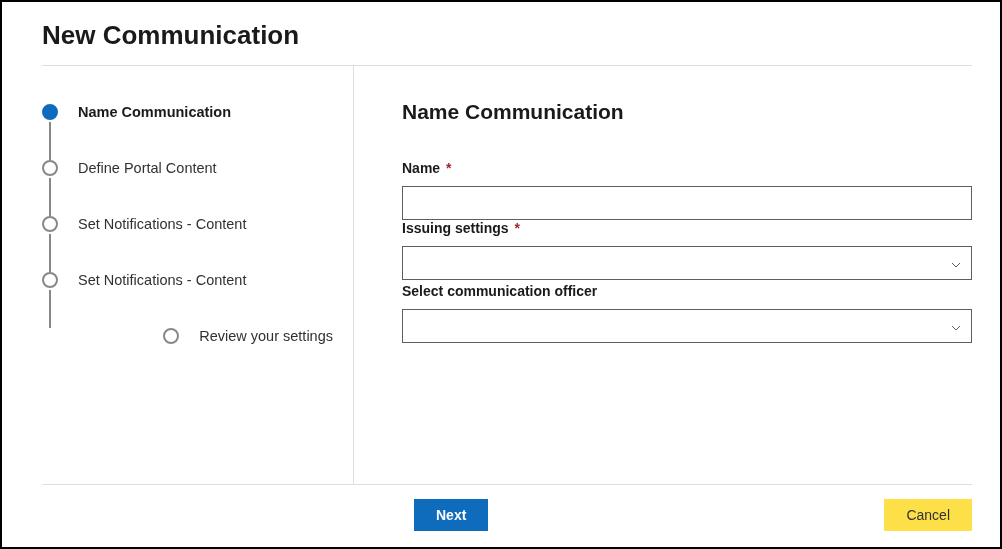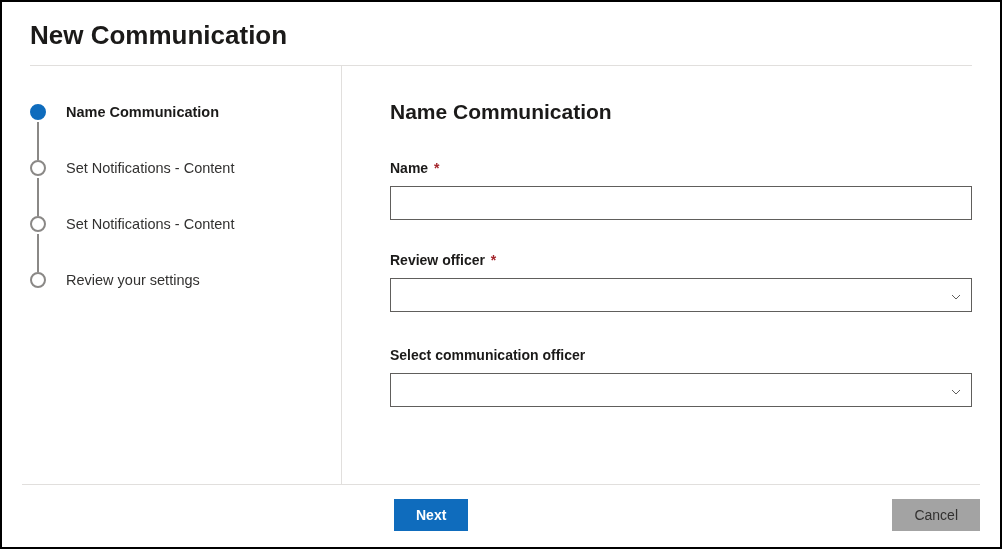--- a/index.html
+++ b/index.html
@@ -9,20 +9,21 @@
     color: #323130;
   }
   .window {
     width: 1002px;
     height: 549px;
     border: 2px solid #000;
     background: #fff;
     position: relative;
     display: flex;
     flex-direction: column;
+    padding-left: 12px;
   }
   .header {
     padding: 18px 28px 14px;
   }
   .header h1 {
     font-size: 26px;
     font-weight: 700;
     color: #1b1a19;
   }
   .divider-top {
@@ -44,21 +45,21 @@
   .steps {
     list-style: none;
     position: relative;
   }
   .step {
     position: relative;
     display: flex;
     align-items: center;
     margin-bottom: 40px;
   }
-  .step:last-child { margin-bottom: 8px; }
+  .step:last-child { margin-bottom: 8px; justify-content: flex-end; }
   .step-circle {
     width: 16px;
     height: 16px;
     border-radius: 50%;
     border: 2px solid #8a8886;
     background: #fff;
     flex-shrink: 0;
     z-index: 2;
   }
   .step.active .step-circle {
@@ -89,21 +90,20 @@
     flex: 1;
     padding: 34px 28px 0 48px;
   }
   .form-area h2 {
     font-size: 21px;
     font-weight: 700;
     margin-bottom: 36px;
     color: #1b1a19;
   }
   .form-field {
-    margin-bottom: 32px;
   }
   .field-label {
     font-size: 14px;
     font-weight: 700;
     color: #1b1a19;
     display: block;
     margin-bottom: 10px;
   }
   .req {
     color: #a4262c;
@@ -138,39 +138,39 @@
     position: absolute;
     right: 10px;
     top: 50%;
     transform: translateY(-50%);
     pointer-events: none;
   }
   .chevron svg { display: block; }
 
   .footer {
     border-top: 1px solid #e1dfdd;
-    margin: 0 20px;
+    margin: 0 28px;
     padding: 14px 0 16px;
     display: flex;
     align-items: center;
   }
   .footer-spacer-left { width: 372px; }
   .btn-primary {
     background: #0f6cbd;
     color: #fff;
     border: none;
     font-size: 14px;
     font-weight: 600;
     padding: 8px 22px;
     cursor: pointer;
     font-family: inherit;
   }
   .footer-flex { flex: 1; }
   .btn-secondary {
-    background: #a3a3a3;
+    background: #fde047;
     color: #323130;
     border: none;
     font-size: 14px;
     padding: 8px 22px;
     cursor: pointer;
     font-family: inherit;
   }
 </style>
 </head>
 <body>
@@ -186,20 +186,25 @@
 
     <nav class="sidebar">
       <ul class="steps">
 
         <li class="step active">
           <span class="step-circle"></span>
           <span class="step-label">Name Communication</span>
           <span class="step-line"></span>
         </li>
 
+        <li class="step">
+          <span class="step-circle"></span>
+          <span class="step-label">Define Portal Content</span>
+          <span class="step-line"></span>
+        </li>
 
         <li class="step">
           <span class="step-circle"></span>
           <span class="step-label">Set Notifications - Content</span>
           <span class="step-line"></span>
         </li>
 
         <li class="step">
           <span class="step-circle"></span>
           <span class="step-label">Set Notifications - Content</span>
@@ -222,21 +227,21 @@
       <div class="form-field">
         <label class="field-label">
           <span>Name</span>
           <span class="req">*</span>
         </label>
         <input type="text" class="text-input" value="" style="">
       </div>
 
       <div class="form-field">
         <label class="field-label">
-          <span>Review officer</span>
+          <span>Issuing settings</span>
           <span class="req">*</span>
         </label>
         <div class="select-wrap">
           <button type="button" class="select-input"></button>
           <span class="chevron">
             <svg width="12" height="12" viewBox="0 0 12 12">
                 <path d="M2 4 L6 8 L10 4" stroke="#605e5c" stroke-width="1" fill="none"></path>
               </svg>
           </span>
         </div>

